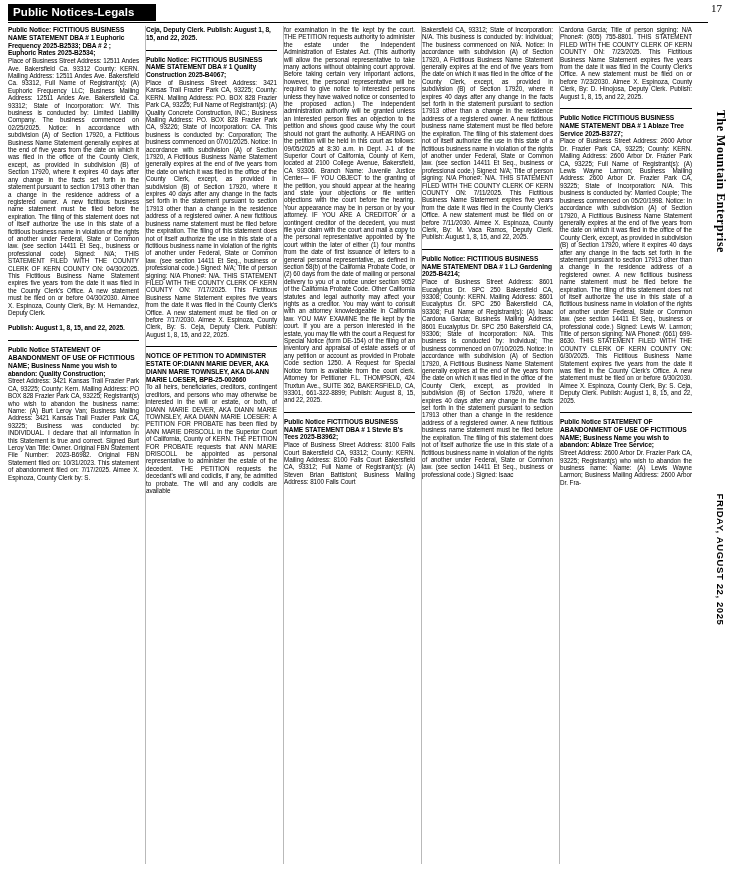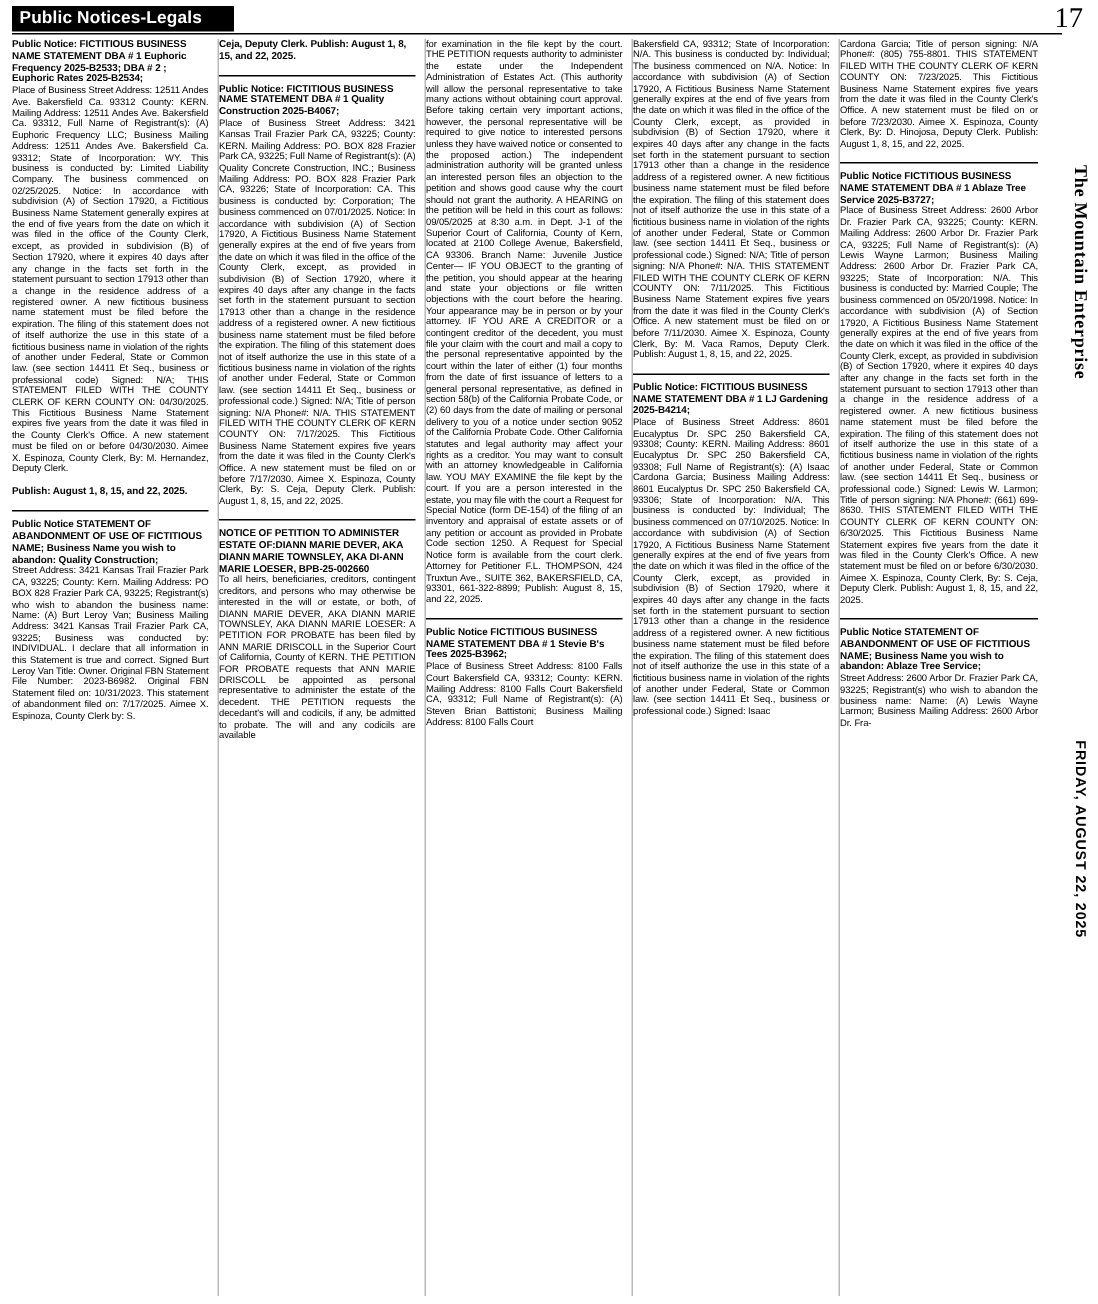--- a/index.html
+++ b/index.html
@@ -34,21 +34,21 @@
     font-size: 11.5px;
     line-height: 17px;
     padding-left: 5px;
     letter-spacing: 0.1px;
   }
   .page-number {
     position: absolute;
     right: 10px;
     top: 2px;
     font-weight: normal;
-    font-size: 19px;
+    font-size: 11px;
     font-family: "Liberation Serif", serif;
   }
   .top-rule {
     position: absolute;
     left: 8px;
     top: 22px;
     width: 700px;
     height: 1px;
     background: #000;
   }

